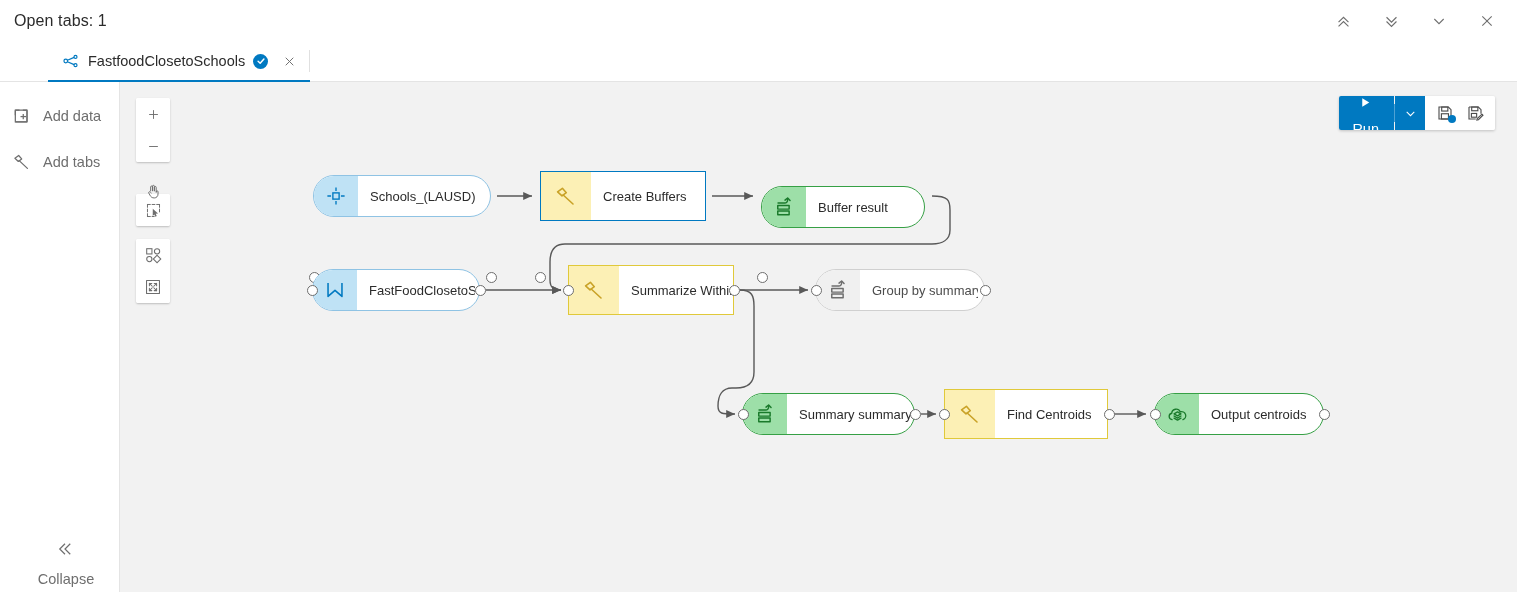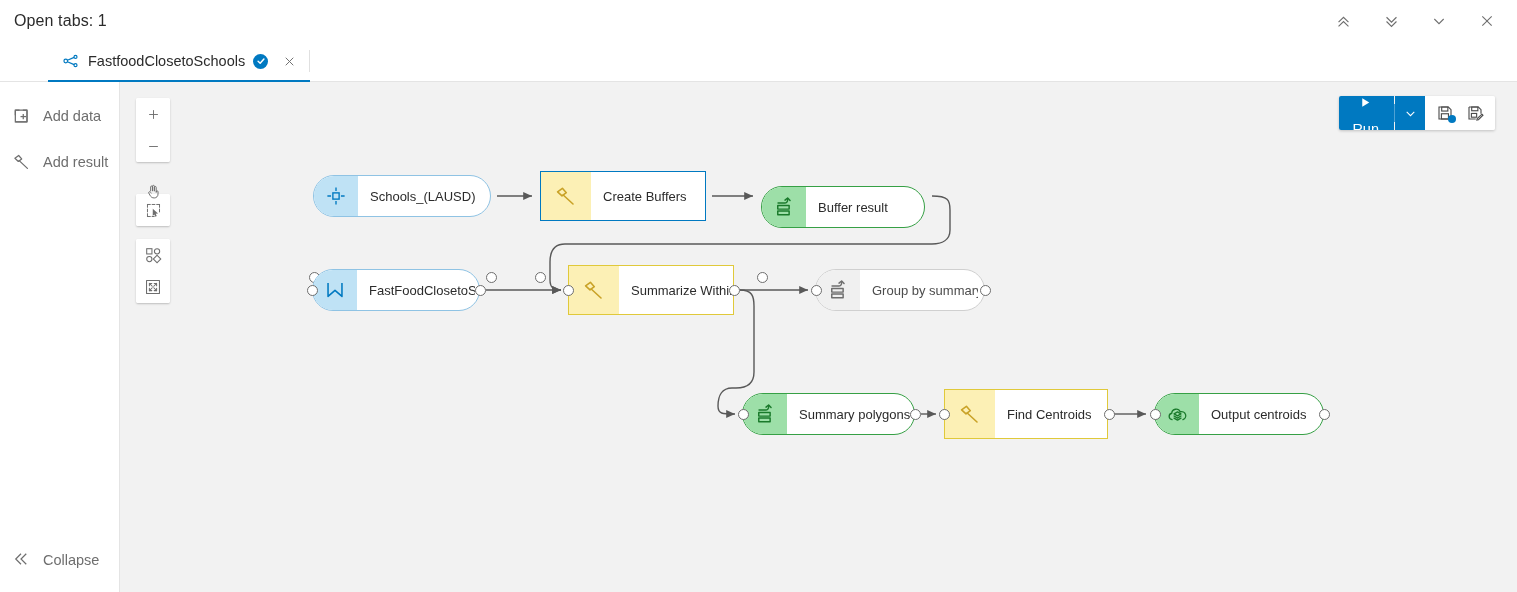--- a/index.html
+++ b/index.html
@@ -64,21 +64,21 @@
     background:#ffffff; border-right:1px solid #e4e4e4;
   }
   .lp-item {
     display:flex; align-items:center; gap:11px;
     padding:0 0 0 12px; height:40px; cursor:pointer; color:#6e6e6e;
   }
   .lp-item .lp-ico { width:20px; height:20px; flex:none; color:#6e6e6e; }
   .lp-label { font-size:14.5px; color:#6e6e6e; white-space:nowrap; }
   .lp-add-data { margin-top:14px;text-align:center; }
   .lp-add-tools { margin-top:6px; }
-  .lp-collapse { position:absolute; bottom:12px; left:0; width:120px; }
+  .lp-collapse { position:absolute; bottom:12px; left:0; width:120px;flex-direction:column; }
 
   
   .canvas {
     position:absolute; top:82px; left:120px; width:1397px; height:510px;
     background:#f2f2f2; overflow:hidden;
   }
   .canvas-svg { position:absolute; inset:0; width:1397px; height:510px; }
 
   
   .maptools { position:absolute; left:16px; top:16px; width:34px; }
@@ -225,21 +225,21 @@
       </span>
       <span class="lp-label">Add data</span>
     </div>
     <div class="lp-item lp-add-tools">
       <span class="lp-ico">
         <svg width="20" height="20" viewBox="0 0 24 24" fill="none" stroke="currentColor" stroke-width="1.5" stroke-linecap="round" stroke-linejoin="round">
           <path d="M3.5 7.5 L8 4.2 L11.6 8.3 L7.6 11.3 Z"></path>
           <line x1="8.6" y1="10.4" x2="18.5" y2="19.6"></line>
         </svg>
       </span>
-      <span class="lp-label">Add result</span>
+      <span class="lp-label">Add tabs</span>
     </div>
 
     <div class="lp-item lp-collapse">
       <span class="lp-ico">
         <svg width="18" height="18" viewBox="0 0 24 24" fill="none" stroke="currentColor" stroke-width="1.6">
           <polyline points="12,5 5,12 12,19"></polyline>
             <polyline points="19,5 12,12 19,19"></polyline>
         </svg>
       </span>
       <span class="lp-label">Collapse</span>
@@ -453,21 +453,21 @@
 
     <div class="node data green" style="left:622px; top:311px; width:173px;">
       <div class="node-icon">
         <svg width="22" height="22" viewBox="0 0 24 24" fill="none" stroke="currentColor" stroke-width="1.6" stroke-linecap="round" stroke-linejoin="round">
           <path d="M5.5 7.6 h7.4 a3 3 0 0 0 3-3 V2.8"></path>
           <polyline points="13.1,4.5 16,2.2 18.6,4.9"></polyline>
           <rect x="5.2" y="10.3" width="12.4" height="4"></rect>
           <rect x="5.2" y="16.4" width="12.4" height="4"></rect>
         </svg>
       </div>
-      <div class="node-label">Summary polygons</div>
+      <div class="node-label">Summary summary</div>
     </div>
     <div class="port" style="left:618px; top:327px;"></div>
     <div class="port" style="left:790px; top:327px;"></div>
 
     <div class="node tool" style="left:824px; top:307px; width:164px;">
       <div class="node-icon">
         <svg width="24" height="24" viewBox="0 0 24 24" fill="none" stroke="currentColor" stroke-width="1.6" stroke-linecap="round" stroke-linejoin="round">
           <path d="M3.6 7.8 L8.4 4.3 L12.3 8.7 L8 11.9 Z"></path>
           <line x1="9.2" y1="11" x2="19" y2="20"></line>
         </svg>

